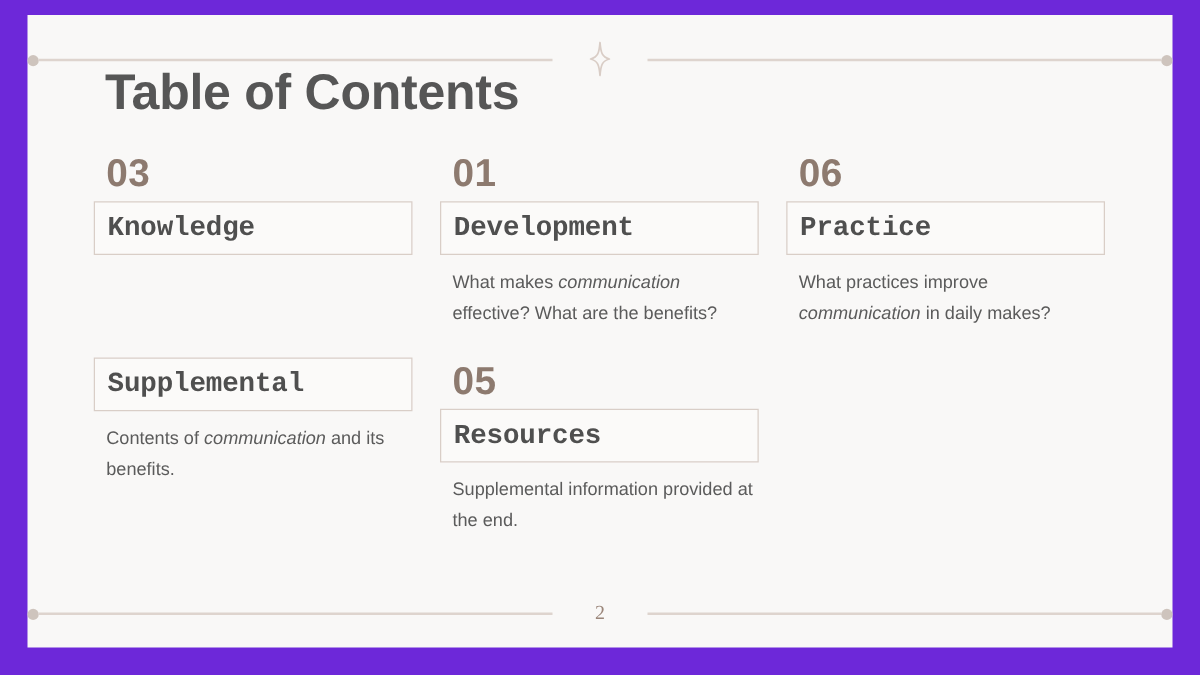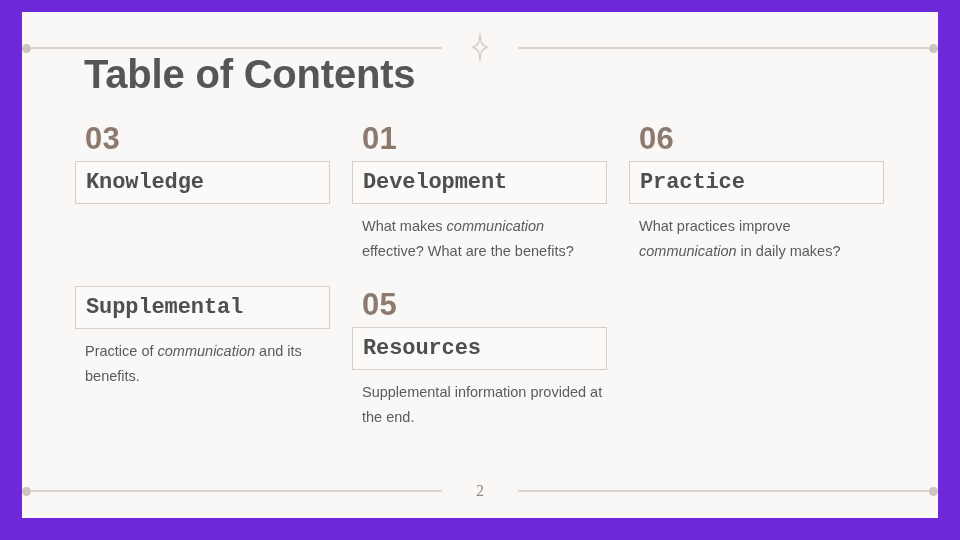--- a/index.html
+++ b/index.html
@@ -178,21 +178,21 @@
           <div class="item-number">06</div>
           <div class="item-box">
             <span class="item-box-label">Practice</span>
           </div>
           <div class="item-desc"><span>What practices improve </span><em>communication</em><span> in daily makes?</span></div>
         </div>
         <div class="toc-item">
           <div class="item-box">
             <span class="item-box-label">Supplemental</span>
           </div>
-          <div class="item-desc"><span>Practice of </span><em>communication</em><span> and its benefits.</span></div>
+          <div class="item-desc"><span>Contents of </span><em>communication</em><span> and its benefits.</span></div>
         </div>
         <div class="toc-item">
           <div class="item-number">05</div>
           <div class="item-box">
             <span class="item-box-label">Resources</span>
           </div>
           <div class="item-desc"><span>Supplemental information provided at the end.</span></div>
         </div>
         <div class="spacer-item"></div>
       </div>

